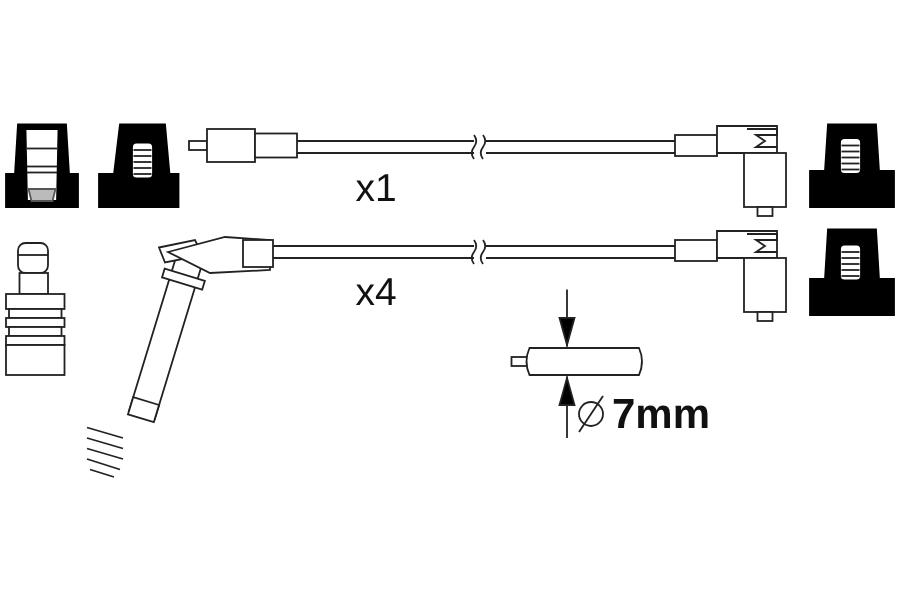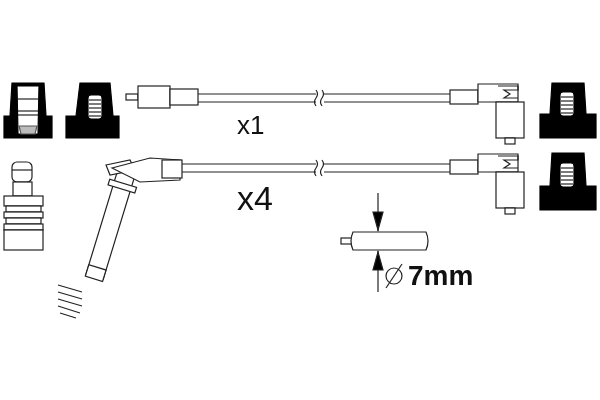--- a/index.html
+++ b/index.html
@@ -115,14 +115,14 @@
       <path d="M373 212 L383 212 L378 230 Z" fill="#000"></path>
       <line x1="378" y1="251" x2="378" y2="292"></line>
       <path d="M373 270 L383 270 L378 252 Z" fill="#000"></path>
       <circle cx="394" cy="276" r="8"></circle>
       <line x1="386" y1="288" x2="402" y2="264"></line>
     </g>
   </g>
 </svg>
 
 <div class="lbl" style="left:237px;top:112px;font-size:26px;">x1</div>
-<div class="lbl" style="left:237px;top:181px;font-size:34px;">x4</div>
+<div class="lbl" style="left:237px;top:181px;font-size:26px;">x4</div>
 <div class="lbl" style="left:408px;top:262px;font-size:28px;font-weight:bold;">7mm</div>
 
 </body></html>

